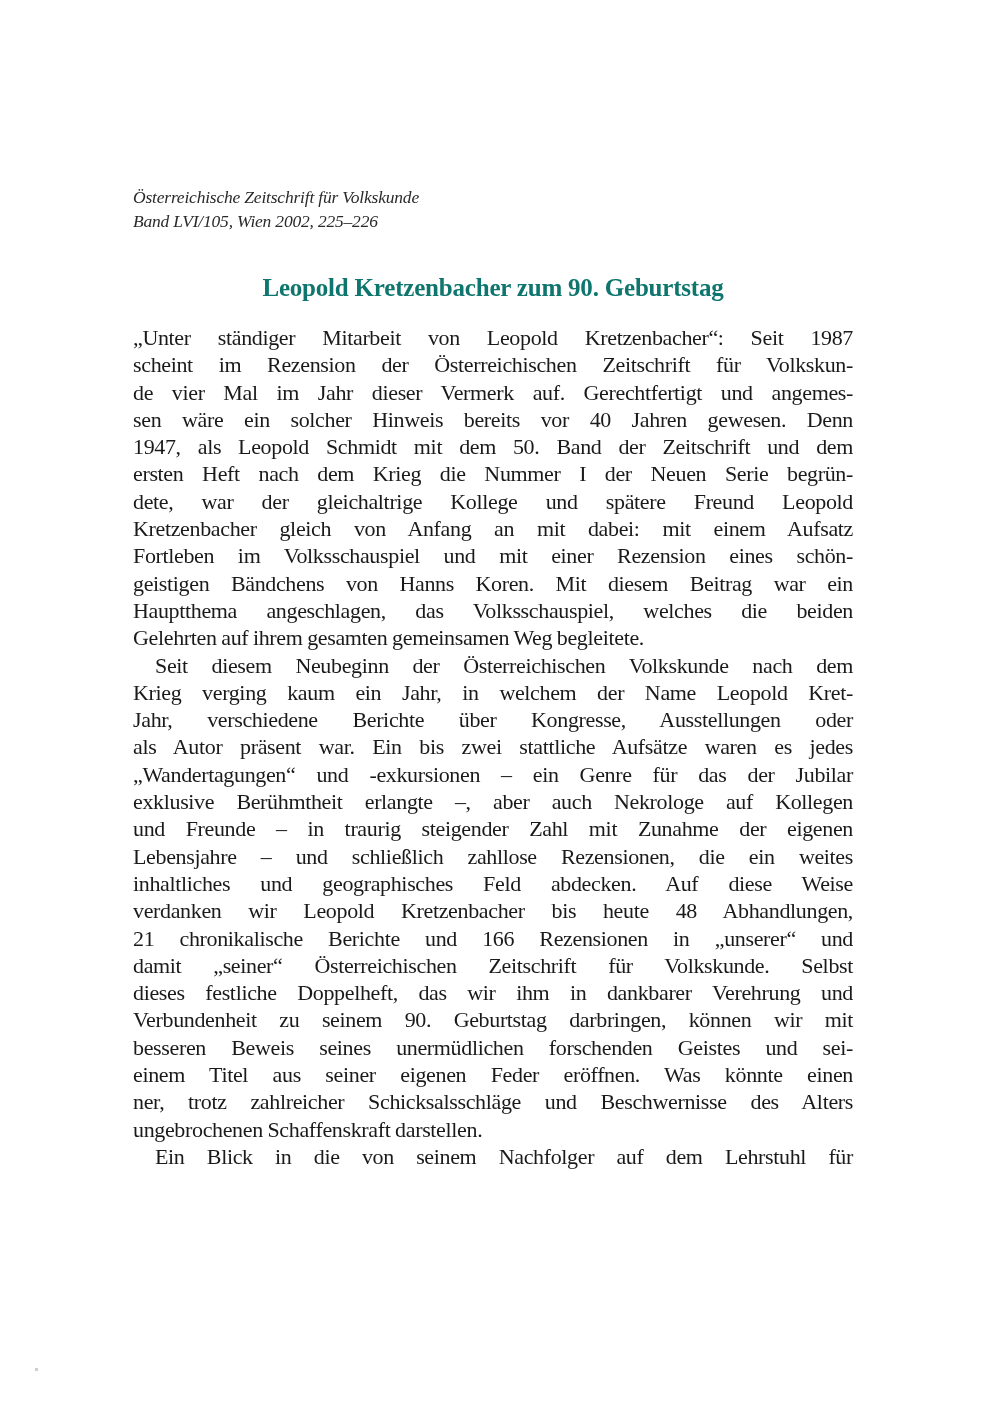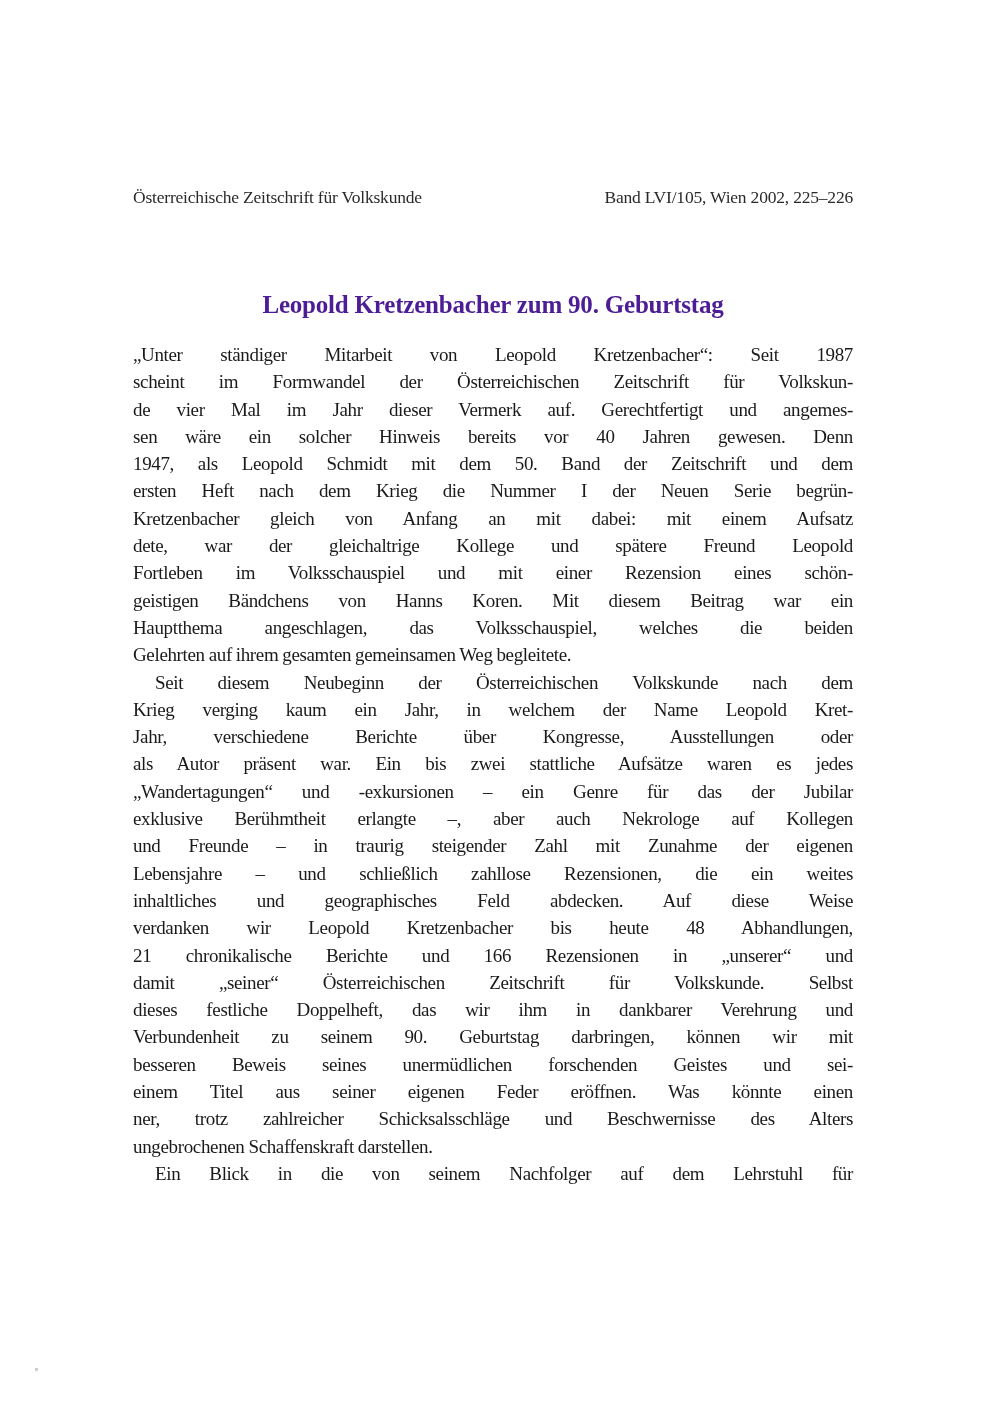--- a/index.html
+++ b/index.html
@@ -17,37 +17,39 @@
     }
     .page {
       position: absolute;
       left: 133px;
       top: 185px;
       width: 720px;
     }
     .running-head {
       display: flex;
       justify-content: space-between;
+      font-style: italic;
       font-size: 17.5px;
       color: #2a2a2a;
       line-height: 24px;
       letter-spacing: -0.2px;
+      flex-direction: column;
     }
     .title {
-      margin-top: 80px;
+      margin-top: 39px;
       text-align: center;
       font-weight: bold;
       font-size: 25px;
       line-height: 32px;
       letter-spacing: -0.2px;
-      color: #4c1d95;
+      color: #0f766e;
     }
     .body-text {
       margin-top: 20px;
-      font-size: 19px;
+      font-size: 22px;
       line-height: 27.3px;
       text-align: justify;
       hyphens: manual;
       letter-spacing: -0.35px;
       word-spacing: -0.5px;
     }
     .para {
       margin: 0;
     }
     .line {
@@ -78,27 +80,27 @@
   <div class="running-head">
     <span>Österreichische Zeitschrift für Volkskunde</span>
     <span>Band LVI/105, Wien 2002, 225–226</span>
   </div>
 
   <h1 class="title">Leopold Kretzenbacher zum 90. Geburtstag</h1>
 
   <div class="body-text" id="body-text">
       <p class="para">
         <span class="line first">„Unter ständiger Mitarbeit von Leopold Kretzenbacher“: Seit 1987</span>
-        <span class="line">scheint im Formwandel der Österreichischen Zeitschrift für Volkskun-</span>
+        <span class="line">scheint im Rezension der Österreichischen Zeitschrift für Volkskun-</span>
         <span class="line">de vier Mal im Jahr dieser Vermerk auf. Gerechtfertigt und angemes-</span>
         <span class="line">sen wäre ein solcher Hinweis bereits vor 40 Jahren gewesen. Denn</span>
         <span class="line">1947, als Leopold Schmidt mit dem 50. Band der Zeitschrift und dem</span>
         <span class="line">ersten Heft nach dem Krieg die Nummer I der Neuen Serie begrün-</span>
+        <span class="line">dete, war der gleichaltrige Kollege und spätere Freund Leopold</span>
         <span class="line">Kretzenbacher gleich von Anfang an mit dabei: mit einem Aufsatz</span>
-        <span class="line">dete, war der gleichaltrige Kollege und spätere Freund Leopold</span>
         <span class="line">Fortleben im Volksschauspiel und mit einer Rezension eines schön-</span>
         <span class="line">geistigen Bändchens von Hanns Koren. Mit diesem Beitrag war ein</span>
         <span class="line">Hauptthema angeschlagen, das Volksschauspiel, welches die beiden</span>
         <span class="line last">Gelehrten auf ihrem gesamten gemeinsamen Weg begleitete.</span>
       </p>
       <p class="para indent">
         <span class="line first">Seit diesem Neubeginn der Österreichischen Volkskunde nach dem</span>
         <span class="line">Krieg verging kaum ein Jahr, in welchem der Name Leopold Kret-</span>
         <span class="line">Jahr, verschiedene Berichte über Kongresse, Ausstellungen oder</span>
         <span class="line">als Autor präsent war. Ein bis zwei stattliche Aufsätze waren es jedes</span>

